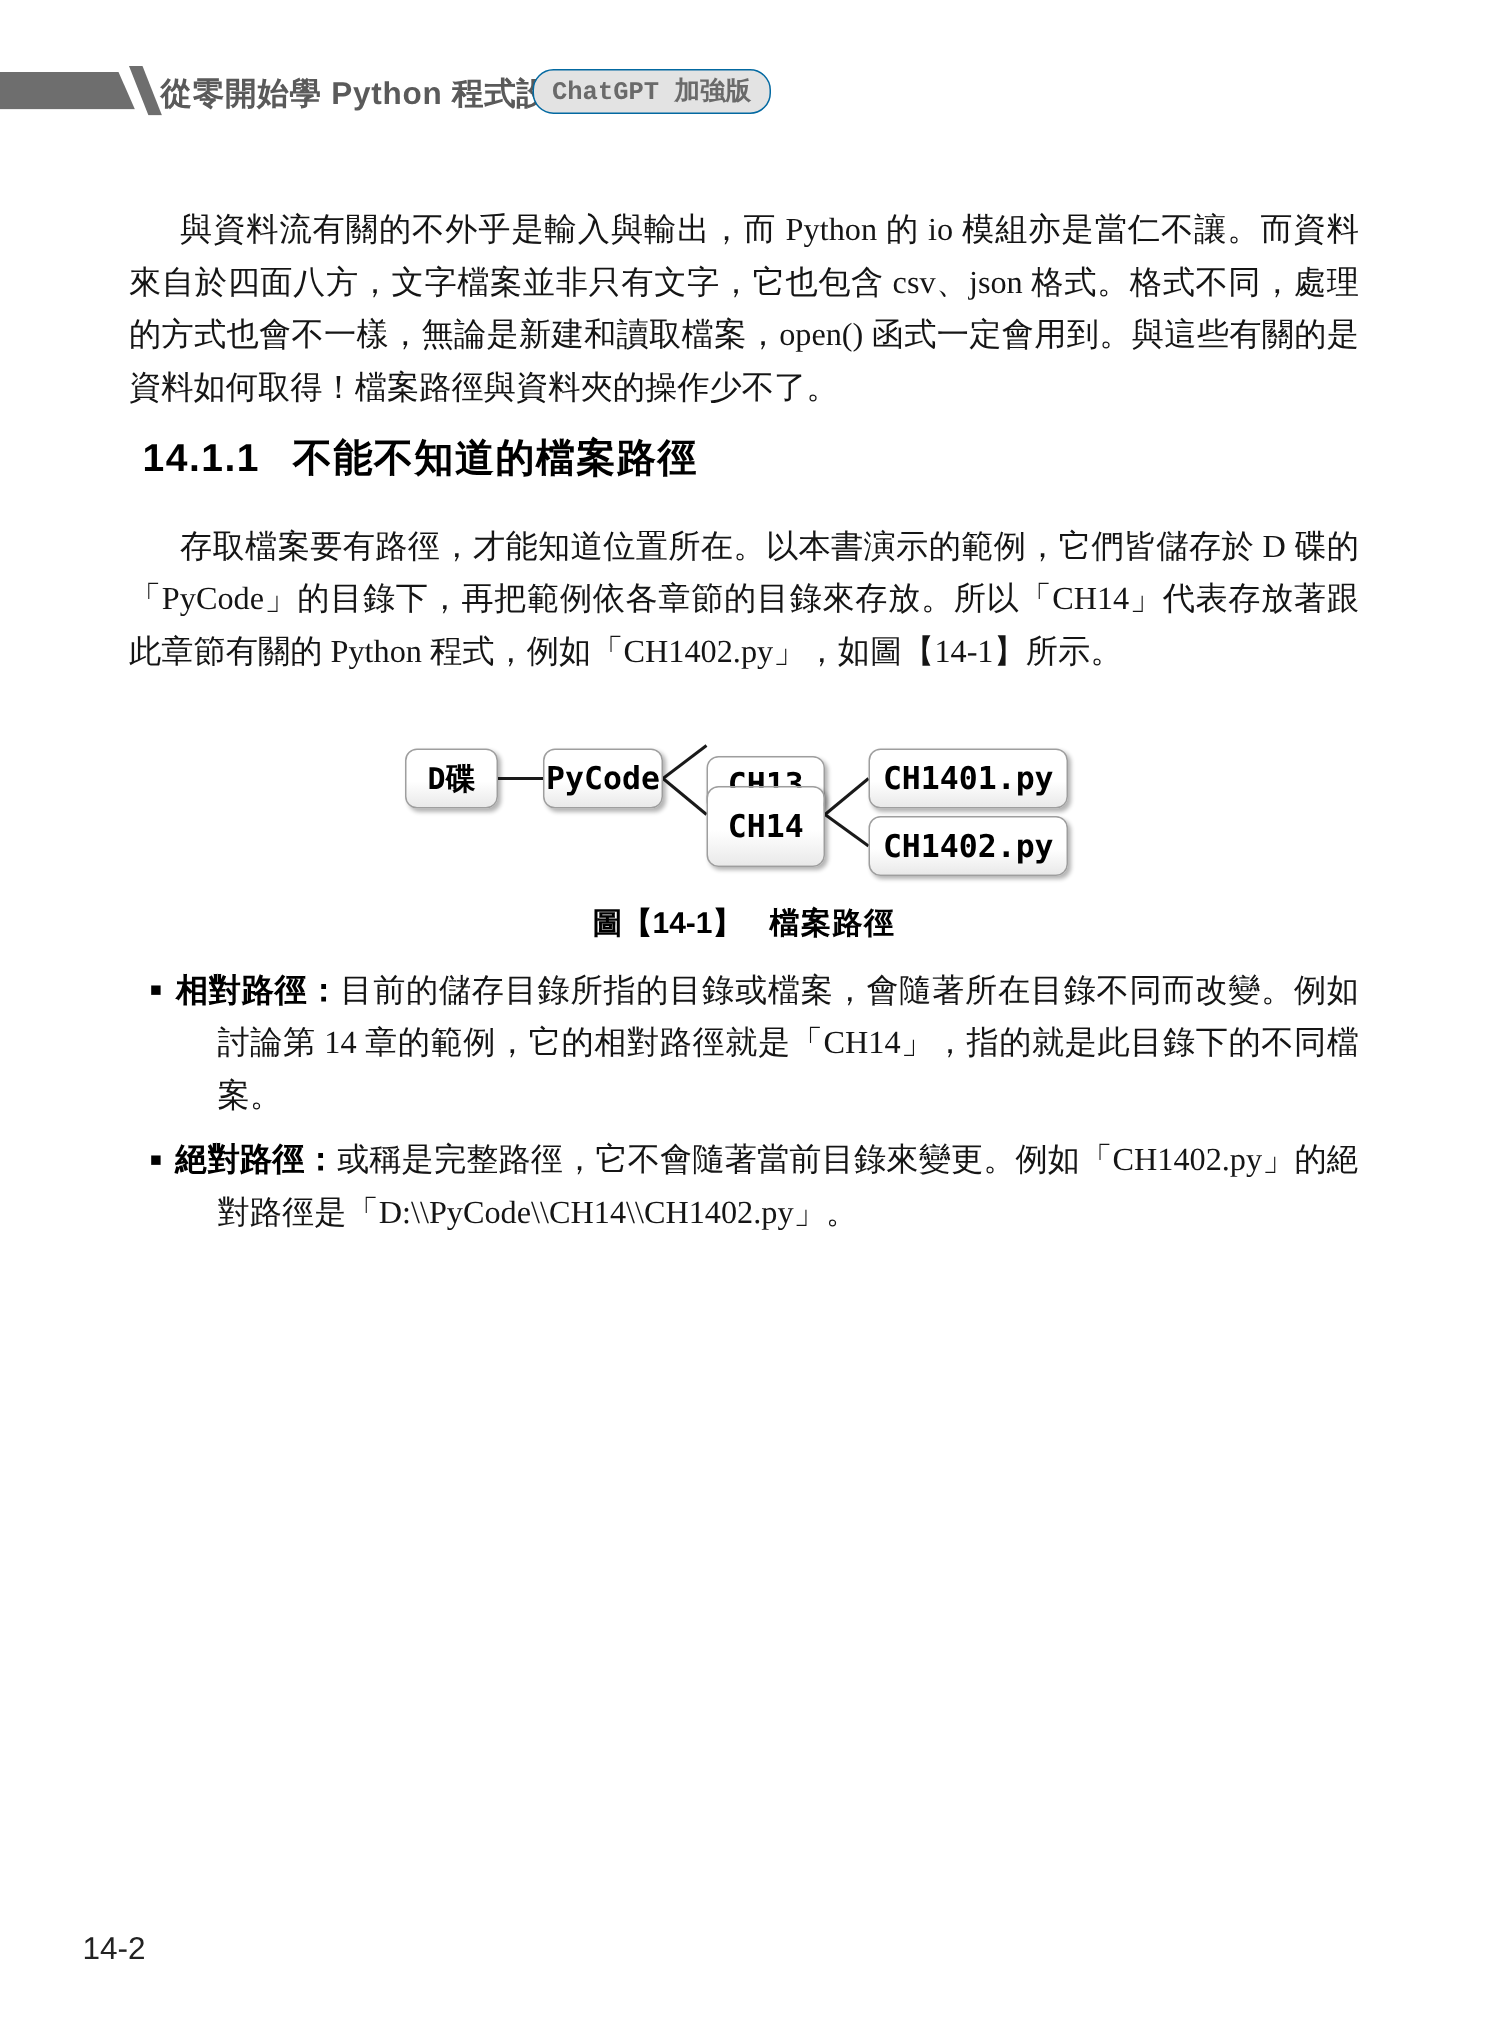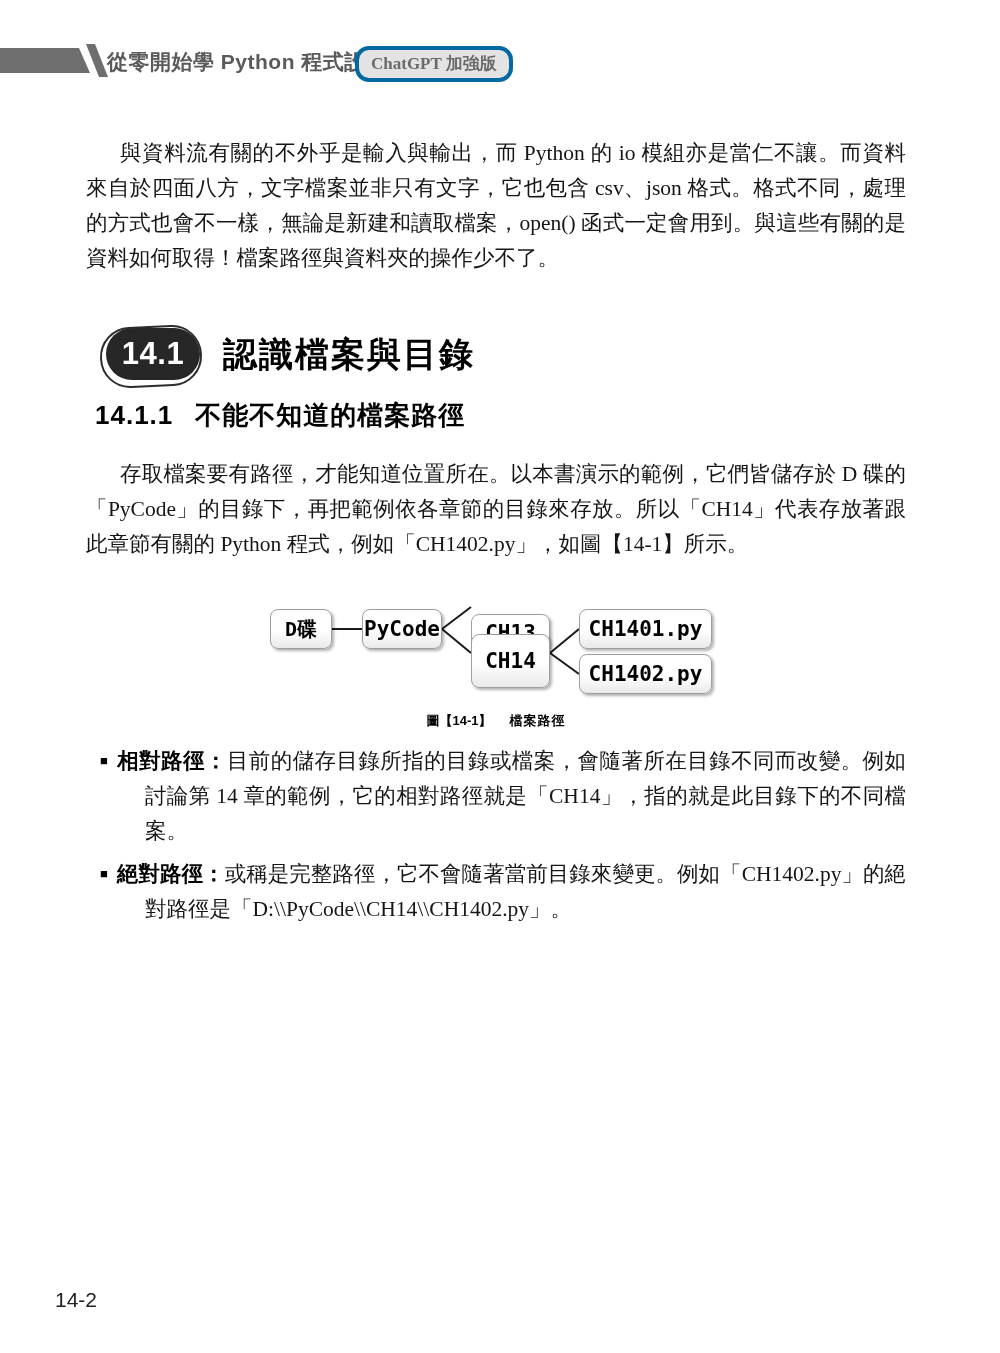--- a/index.html
+++ b/index.html
@@ -27,23 +27,23 @@
     clip-path: polygon(0 0, 9px 0, 22px 33px, 13px 33px);
   }
   .runhead-title {
     position: absolute; left: 107px; top: 0;
     font-family: "Liberation Sans", "DejaVu Sans", sans-serif;
     font-size: 21px; font-weight: 600; color: #5a5a5a; letter-spacing: 0.5px;
     white-space: nowrap;
   }
   .runhead-badge {
     position: absolute; left: 355px; top: -2px;
-    font-family: Liberation Serif, serif;
+    font-family: Liberation Mono, monospace;
     font-size: 17px; font-weight: 600; color: #6a6a6a;
-    background: #e3e3e3; border: 4px solid #0369a1; border-radius: 14px;
+    background: #e3e3e3; border: 1px solid #0369a1; border-radius: 14px;
     padding: 2px 12px 3px 12px; white-space: nowrap;
   }
 
   
   .content { position: absolute; left: 86px; top: 0; width: 820px; }
   p.body {
     font-size: 21.5px; line-height: 35px; text-align: justify;
     text-indent: 34px; color: #151515;
   }
 
@@ -98,21 +98,21 @@
   .n-ddisk  { left: 2px;   top: 25px; width: 62px;  height: 40px; font-size: 20px; }
   .n-pycode { left: 94px;  top: 25px; width: 80px;  height: 40px; }
   .n-ch13   { left: 203px; top: 4px;  width: 79px;  height: 38px; margin-top: 26px; }
   .n-ch14   { left: 203px; top: 50px; width: 79px;  height: 54px; }
   .n-1401   { left: 311px; top: 25px; width: 133px; height: 40px; }
   .n-1402   { left: 311px; top: 70px; width: 133px; height: 40px; }
 
   .fig-caption {
     margin-top: 16px; text-align: center;
     font-family: "Liberation Sans", "DejaVu Sans", sans-serif;
-    font-size: 13px; font-weight: 700; color: #000;
+    font-size: 20px; font-weight: 700; color: #000;
   }
   .fig-caption .cap-title { margin-left: 18px; letter-spacing: 1px; }
 
   
   ul.bullets { margin-top: 13px; list-style: none; }
   ul.bullets li {
     font-size: 21.5px; line-height: 35px; text-align: justify; color: #151515;
     padding-left: 59px; text-indent: -45px;
   }
   ul.bullets li + li { margin-top: 7px; }
@@ -138,24 +138,20 @@
     <div class="runhead-bar"></div>
     <div class="runhead-stripe"></div>
     <div class="runhead-title">從零開始學 Python 程式設計</div>
     <div class="runhead-badge">ChatGPT 加強版</div>
   </div>
 
   <div class="content">
 
     <p class="body p-intro">與資料流有關的不外乎是輸入與輸出，而 Python 的 io 模組亦是當仁不讓。而資料來自於四面八方，文字檔案並非只有文字，它也包含 csv、json 格式。格式不同，處理的方式也會不一樣，無論是新建和讀取檔案，open() 函式一定會用到。與這些有關的是資料如何取得！檔案路徑與資料夾的操作少不了。</p>
 
-    <div class="sec-row">
-      <div class="sec-pill">14.1</div>
-      <div class="sec-title">認識檔案與目錄</div>
-    </div>
 
 
     <div class="subsec">
       <span class="num">14.1.1</span><span class="ttl">不能不知道的檔案路徑</span>
     </div>
 
     <p class="body p-sub">存取檔案要有路徑，才能知道位置所在。以本書演示的範例，它們皆儲存於 D 碟的「PyCode」的目錄下，再把範例依各章節的目錄來存放。所以「CH14」代表存放著跟此章節有關的 Python 程式，例如「CH1402.py」，如圖【14-1】所示。</p>
 
     <div class="figure">
       <div class="diagram">

